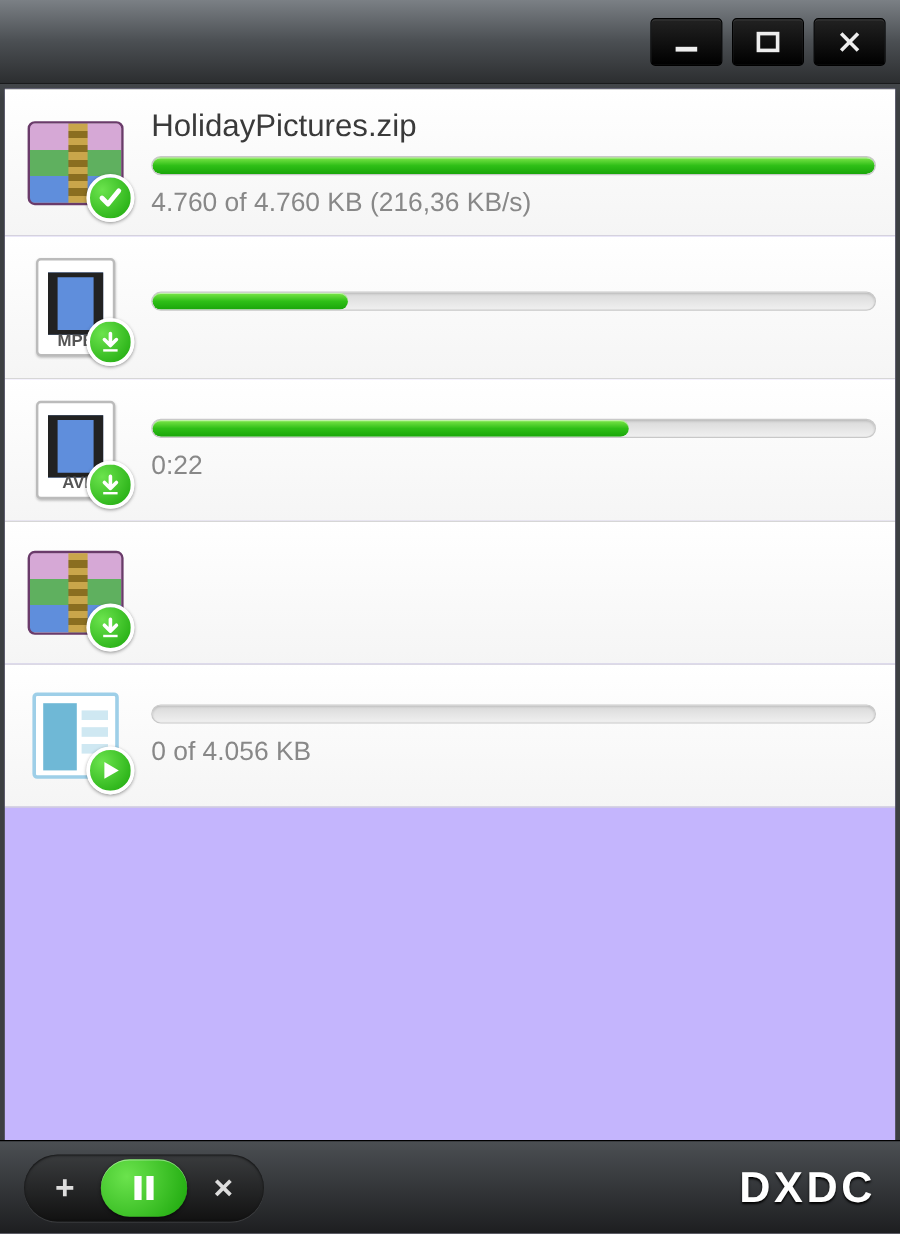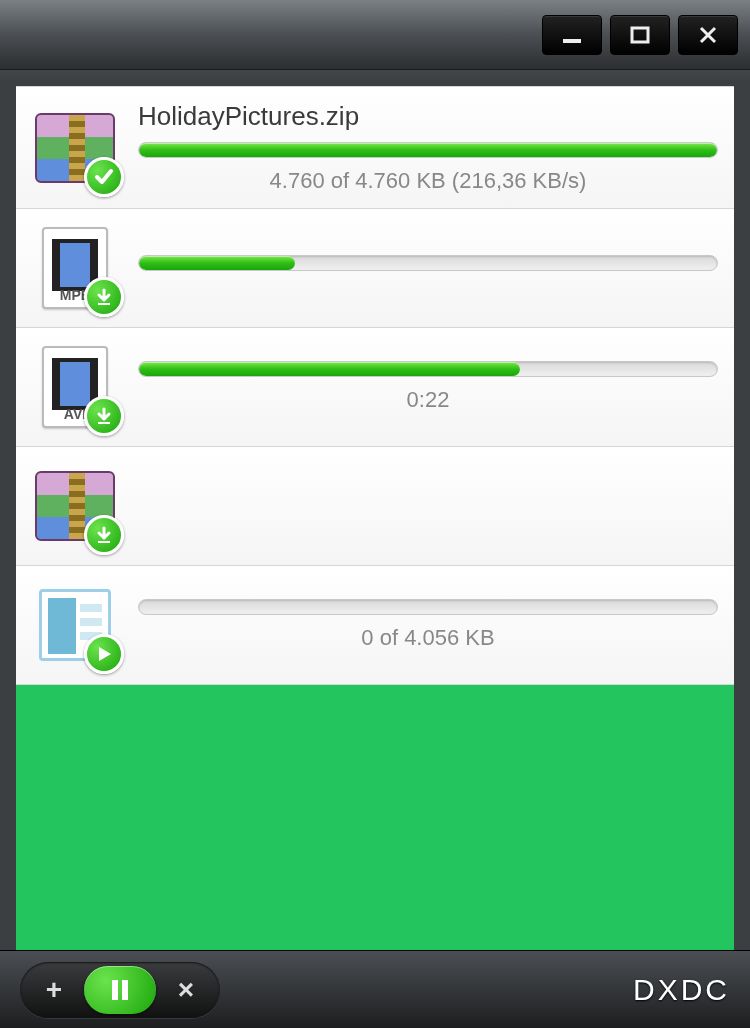--- a/index.html
+++ b/index.html
@@ -28,22 +28,22 @@
     display: flex; align-items: center; justify-content: center;
     color: #eee;
     font-weight: bold;
     cursor: pointer;
     box-shadow: inset 0 1px 0 rgba(255,255,255,0.1);
   }
   .win-btn svg { display:block; }
   
   .list {
     flex: 1;
-    background: #22c55e;
-    margin: 16px;
+    background: #c4b5fd;
+    margin: 4px;
     margin-bottom: 0;
     overflow: hidden;
   }
   .item {
     display: flex;
     align-items: center;
     padding: 14px 16px 14px 14px;
     background: linear-gradient(to bottom, #ffffff 0%, #f5f5f5 100%);
     border-bottom: 1px solid #d6d6d6;
     gap: 18px;
@@ -83,21 +83,21 @@
     box-shadow: inset 0 1px 2px rgba(0,0,0,.15);
   }
   .fill {
     height: 100%;
     background: linear-gradient(to bottom, #7fe84b 0%, #2fbf17 50%, #1aa60a 100%);
     border-radius: 8px;
     box-shadow: inset 0 1px 0 rgba(255,255,255,.5);
   }
   .statusrow {
     display: flex;
-    justify-content: center;
+    justify-content: flex-start;
     font-size: 22px;
     color: #888;
   }
   
   .ficon-archive {
     width: 80px; height: 70px;
     background:
       linear-gradient(to bottom, #d6a8d6 0 33%, #5fb05f 33% 66%, #5f8edc 66% 100%);
     border: 2px solid #6a3b6a;
     border-radius: 6px;
@@ -171,22 +171,22 @@
   .ctrl.pause {
     width: 72px; height: 48px;
     border-radius: 24px;
     background: radial-gradient(circle at 30% 30%, #6be34d, #1aa60a);
     box-shadow: 0 1px 3px rgba(0,0,0,.6), inset 0 1px 0 rgba(255,255,255,.4);
   }
   .ctrl.pause svg { fill:#fff; }
   .brand {
     margin-left:auto;
     color:#fff;
-    font-size: 30px;
-    font-weight: 400;
+    font-size: 36px;
+    font-weight: 700;
     letter-spacing: 3px;
     font-family: "Arial Black", sans-serif;
     text-shadow: 0 1px 2px #000;
   }
 </style>
 </head>
 <body>
 
 <div class="titlebar">
   <div class="win-btn">

